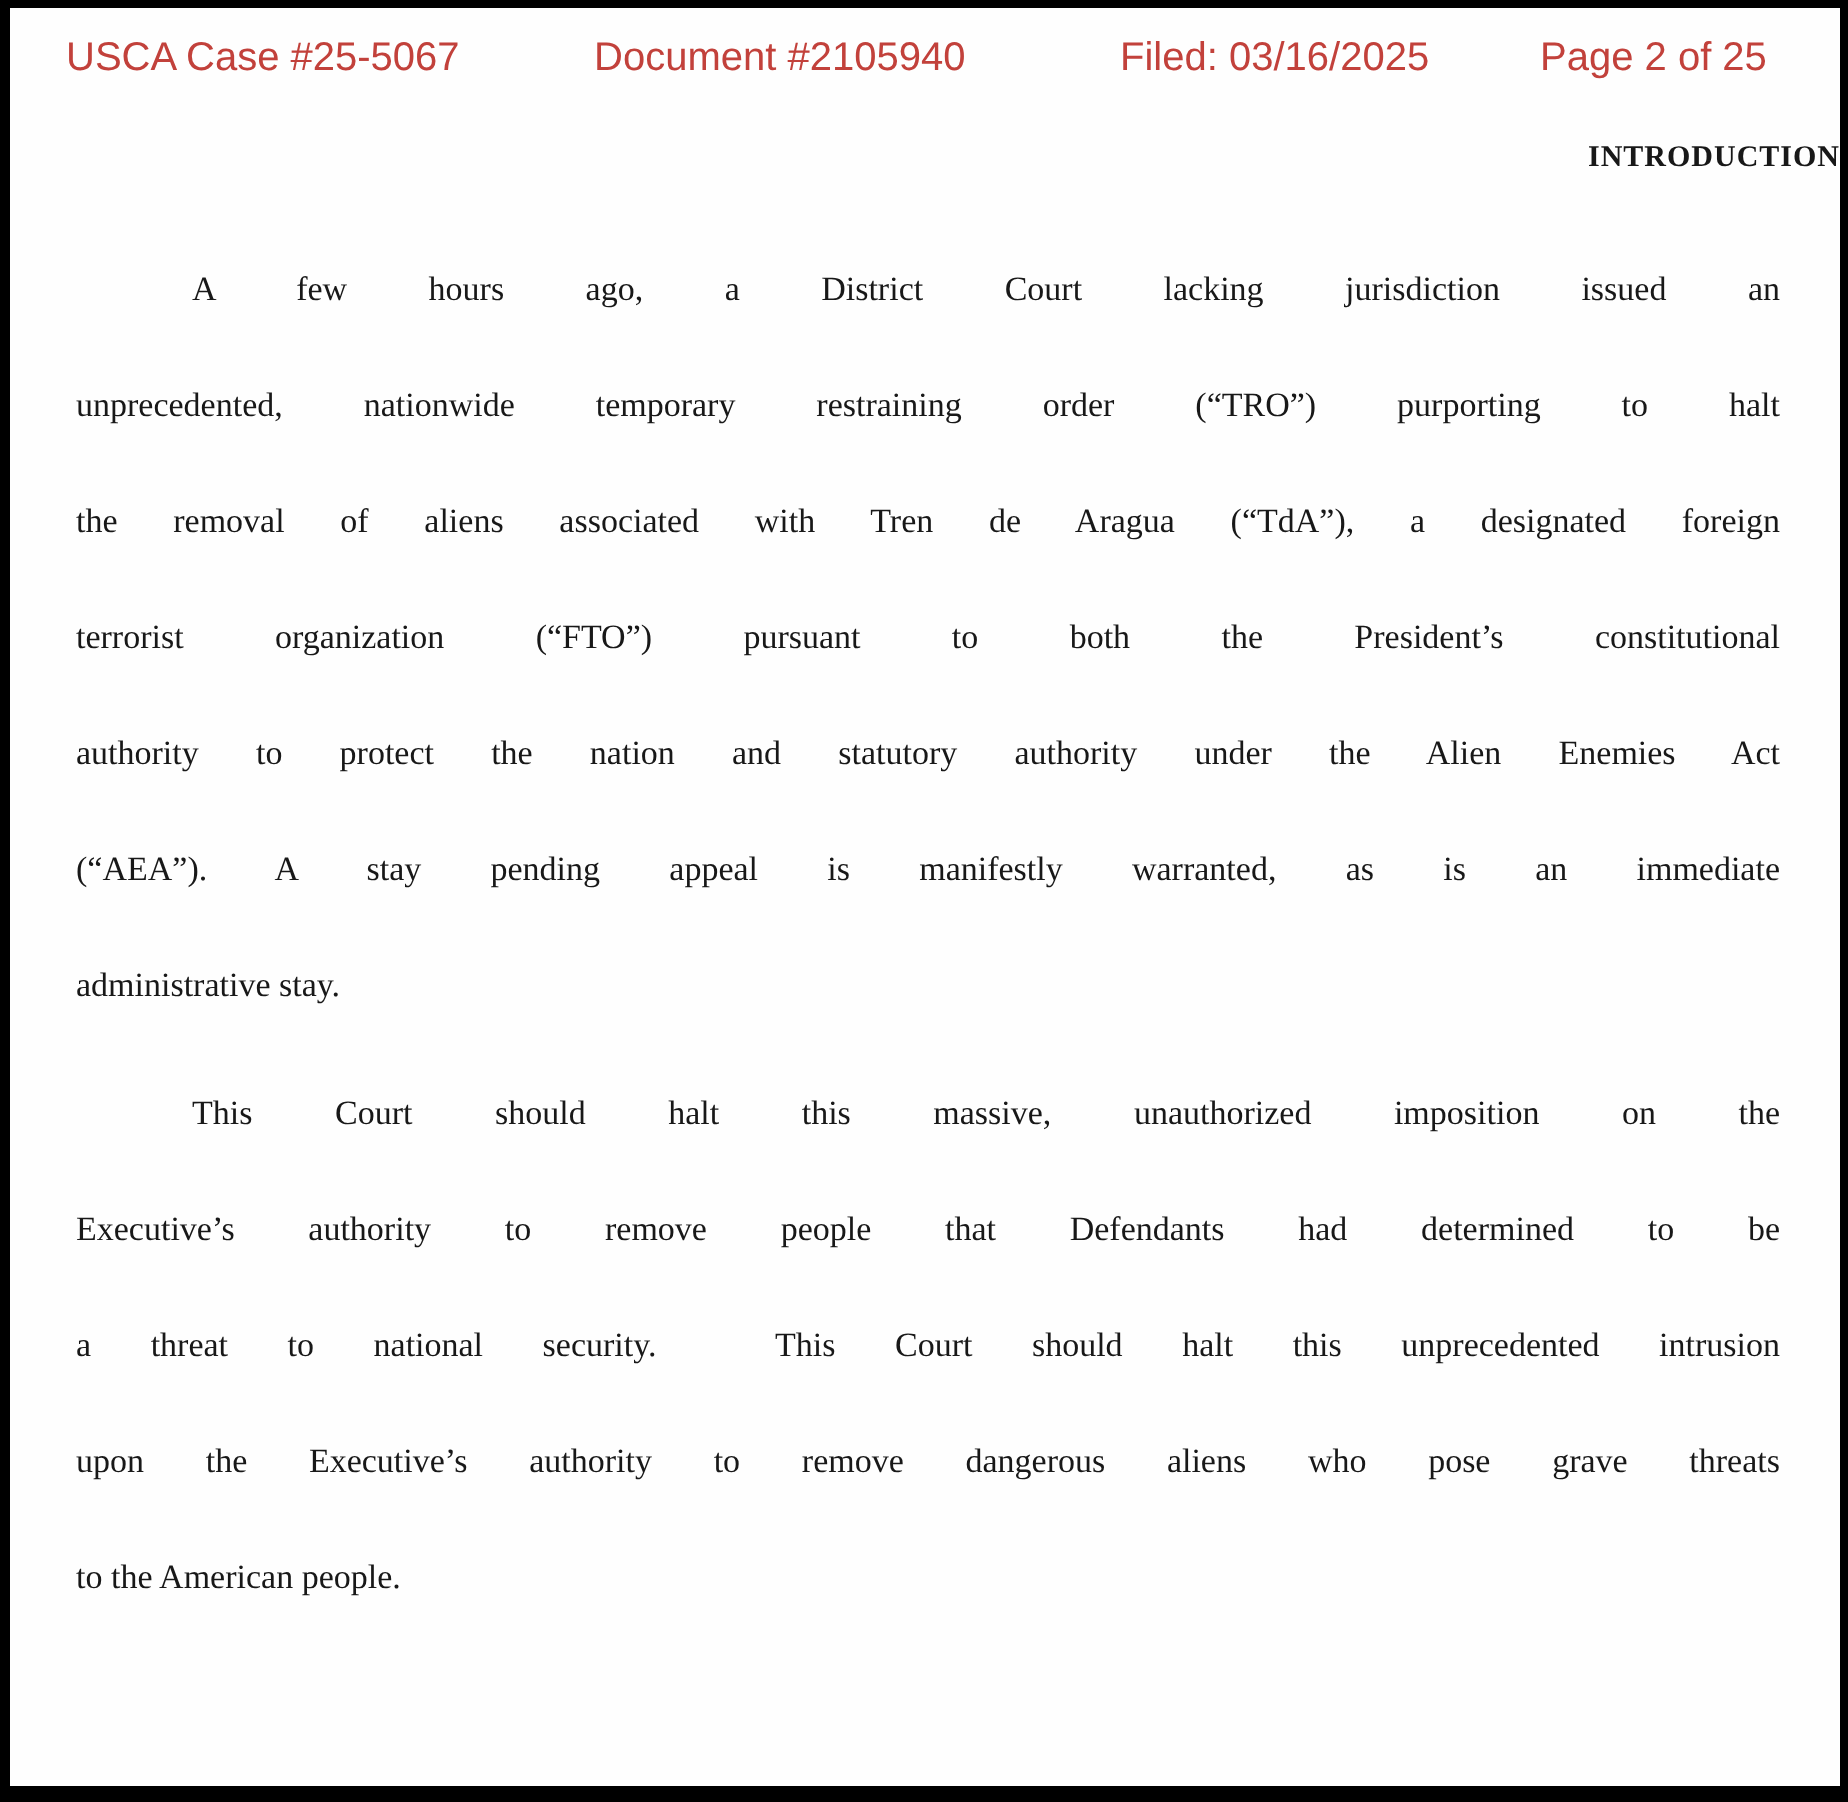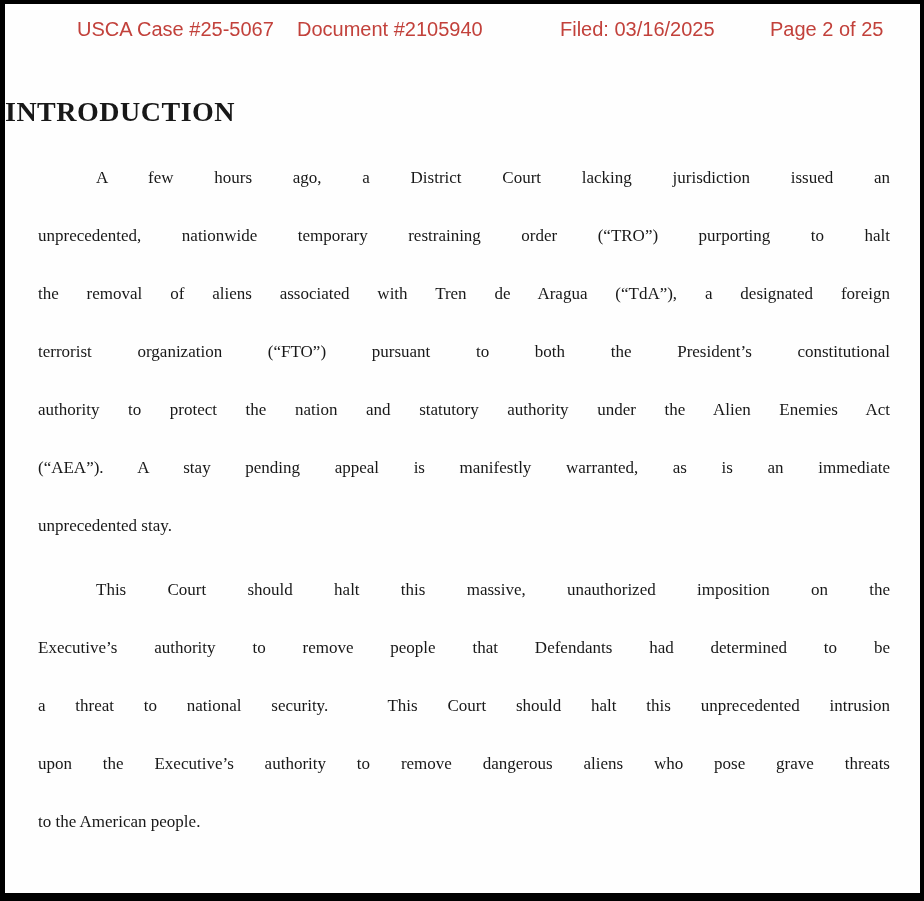--- a/index.html
+++ b/index.html
@@ -24,29 +24,29 @@
   .stamp {
     position: relative;
     margin-top: 14px;
     height: 26px;
     font-family: "Liberation Sans", "DejaVu Sans", sans-serif;
     font-size: 20px;
     color: #c2413b;
     white-space: nowrap;
   }
   .stamp span { position: absolute; top: 0; }
-  .stamp-case     { left: 28px; margin-left: 44px;  }
+  .stamp-case     { left: 28px;  }
   .stamp-document { left: 292px; }
   .stamp-filed    { left: 555px; }
   .stamp-page     { left: 765px; }
   .doc-title {
-    margin-top: 56px;
-    text-align: left;
+    margin-top: 23px;
+    text-align: right;
     font-weight: bold;
-    font-size: 28px;
+    font-size: 15px;
     letter-spacing: 0.5px;
     line-height: 24px;
   }
   .content {
     margin-top: 25px;
     padding: 0 30px 0 33px;
   }
   .para { margin: 0; }
   .para + .para { margin-top: 6px; }
   .line {
@@ -79,21 +79,21 @@
 
   <div class="content">
 
     <div class="para">
       <div class="line indent">A few hours ago, a District Court lacking jurisdiction issued an</div>
       <div class="line">unprecedented, nationwide temporary restraining order (“TRO”) purporting to halt</div>
       <div class="line">the removal of aliens associated with Tren de Aragua (“TdA”), a designated foreign</div>
       <div class="line">terrorist organization (“FTO”) pursuant to both the President’s constitutional</div>
       <div class="line">authority to protect the nation and statutory authority under the Alien Enemies Act</div>
       <div class="line">(“AEA”). A stay pending appeal is manifestly warranted, as is an immediate</div>
-      <div class="line end">unprecedented stay.</div>
+      <div class="line end">administrative stay.</div>
     </div>
 
     <div class="para">
       <div class="line indent">This Court should halt this massive, unauthorized imposition on the</div>
       <div class="line">Executive’s authority to remove people that Defendants had determined to be</div>
       <div class="line">a threat to national security.&nbsp; This Court should halt this unprecedented intrusion</div>
       <div class="line">upon the Executive’s authority to remove dangerous aliens who pose grave threats</div>
       <div class="line end">to the American people.</div>
     </div>
 

